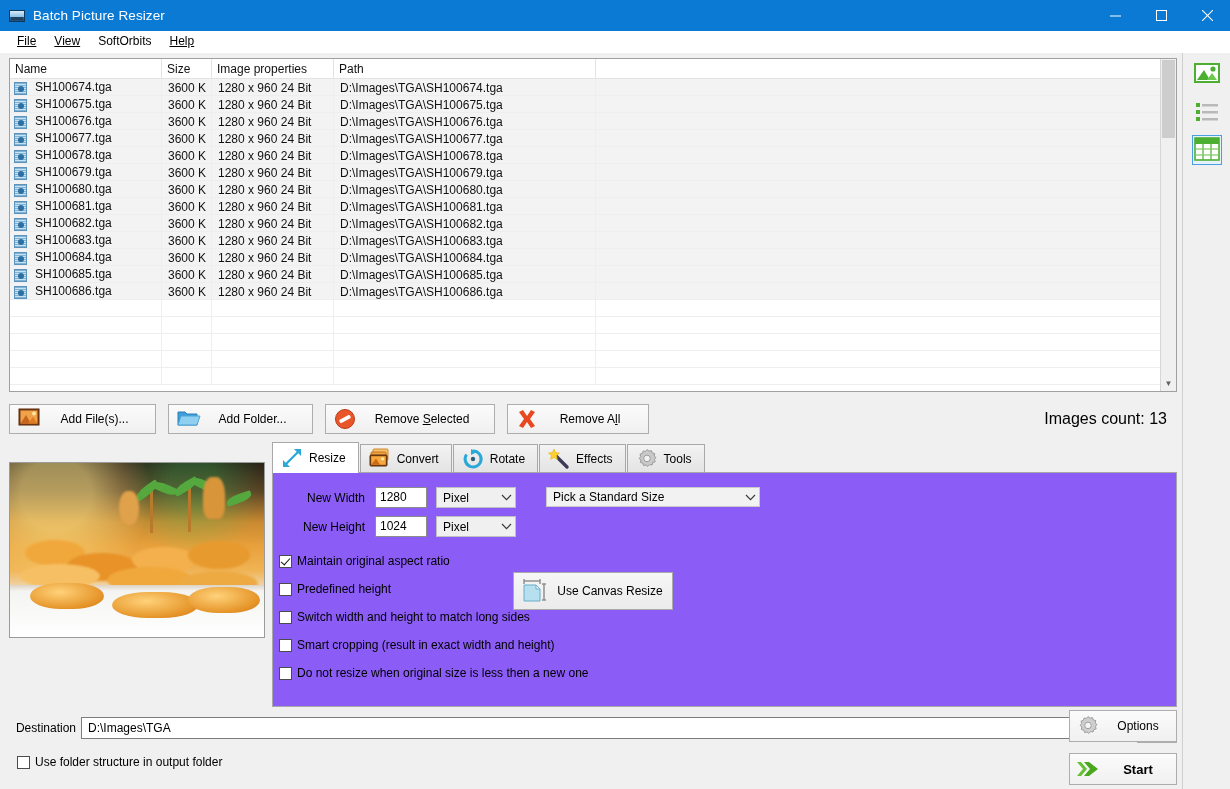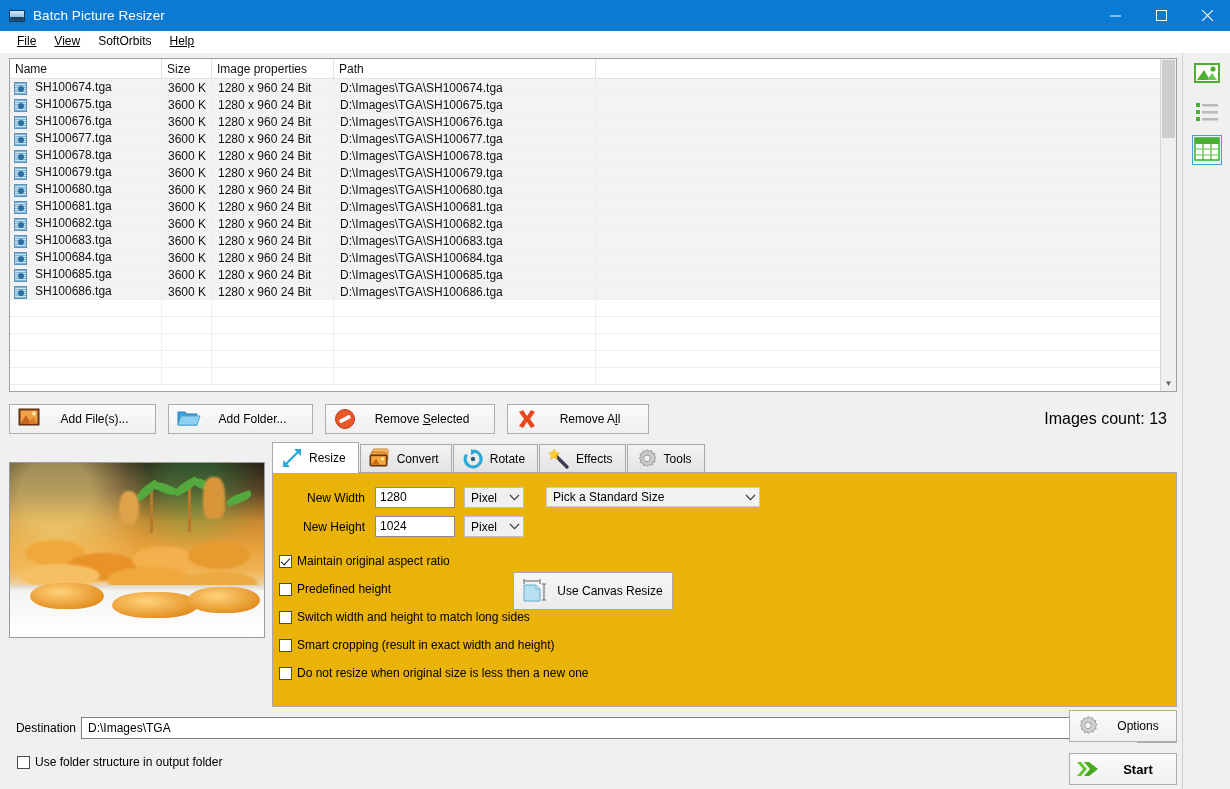--- a/index.html
+++ b/index.html
@@ -287,58 +287,58 @@
     background: #ffffff;
     height: 31px;
     border-color: #a8a8a8;
     position: relative;
     z-index: 3;
   }
   .tab .tico { width: 22px; height: 22px; position: relative; flex:0 0 22px;}
   .tab-panel {
     flex: 1 1 auto;
     border: 1px solid #a8a8a8;
-    background: #eab308;
+    background: #8b5cf6;
     margin-top: -1px;
     position: relative;
     min-height: 0;
     padding: 14px 0 0 0;
   }
   .field-row {
     display: flex; align-items: center;
     margin-bottom: 8px;
     padding-left: 10px;
   }
   .field-label {
     width: 92px; flex: 0 0 92px;
     text-align: right;
     padding-right: 10px;
     font-size: 12px;
   }
   .txtinput {
-    width: 80px; height: 21px;
+    width: 52px; height: 21px;
     border: 1px solid #8b8b8b;
     background: #fff;
     font-size: 12px;
     padding: 0 4px;
     line-height: 19px;
     color: #000;
   }
   .combo {
     height: 21px;
     border: 1px solid #c0c0c0;
     background: #f0f0f0;
     margin-left: 9px;
     display: flex; align-items: center;
     font-size: 12px;
     padding-left: 6px;
     color: #000;
     position: relative;
   }
-  .combo-unit { width: 60px; }
+  .combo-unit { width: 80px; }
   .combo .cv { flex: 1 1 auto; white-space: nowrap; overflow: hidden; }
   .combo .carrow {
     width: 18px; flex: 0 0 18px;
     display:flex; align-items:center; justify-content:center;
     color:#3b3b3b;
   }
   .combo-std {
     position: absolute;
     left: 273px; top: 14px;
     width: 214px; height: 20px;

